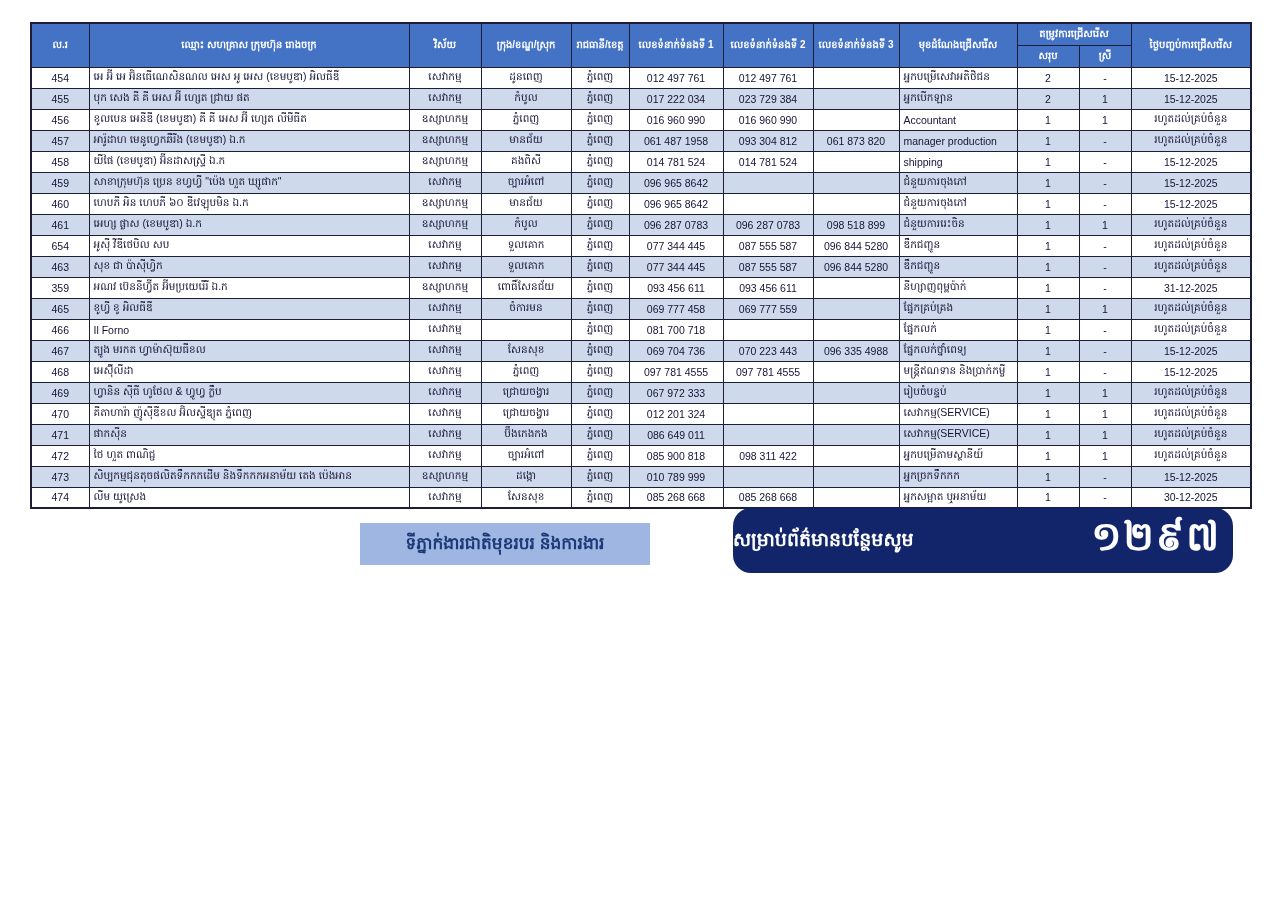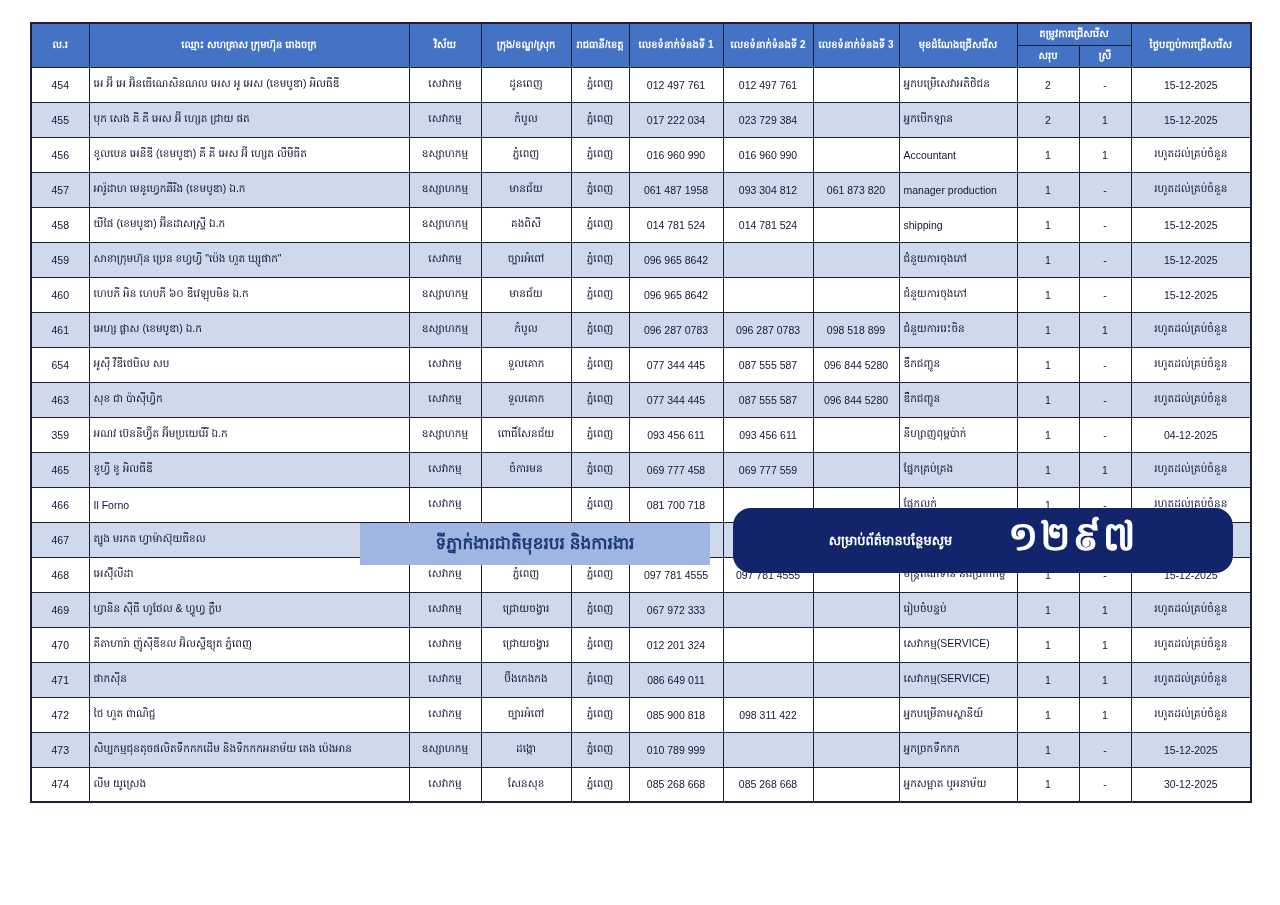--- a/index.html
+++ b/index.html
@@ -30,53 +30,53 @@
     background:var(--header-bg);
     color:#ffffff;
     font-weight:bold;
     font-size:10px;
     text-align:center;
     vertical-align:middle;
     line-height:1.25;
     padding:1px 2px;
   }
   .recruit thead tr{height:22px;}
-  .recruit tbody tr{height:35px;}
+  .recruit tbody tr{height:21px;}
   .recruit td{
     font-size:10.5px;
     text-align:center;
     vertical-align:middle;
     white-space:nowrap;
     padding:0 3px;
   }
   .recruit td.left{text-align:left;padding-left:4px;}
   .recruit tbody tr.band td{background:var(--band-bg);}
   .recruit tbody tr:not(.band) td{background:#ffffff;}
 
   .agency-banner{
-    position:absolute;left:360px;top:523px;width:350px;height:42px;
+    position:absolute;left:360px;top:523px;width:290px;height:42px;
     background:var(--banner-light);
     display:flex;align-items:center;justify-content:center;
     color:var(--banner-light-ink);
     font-weight:bold;font-size:17px;
   }
   .hotline-banner{
     position:absolute;left:733px;top:508px;width:500px;height:65px;
     background:var(--banner-dark);
     border-radius:18px;
     color:#ffffff;
     display:flex;align-items:center;
   }
   .hotline-text{
-    width:275px;text-align:center;font-weight:bold;
-    font-size:13px;line-height:1.5;padding-left:40px;
+    width:275px;font-weight:bold;
+    font-size:19px;line-height:1.5;
   }
   .hotline-number{
-    flex:1;text-align:left;font-size:40px;font-weight:bold;
-    letter-spacing:2px;padding-right:2px;
+    flex:1;text-align:right;font-size:40px;font-weight:bold;
+    letter-spacing:2px;padding-right:12px;
   }
 </style>
 </head>
 <body>
 
 <div class="sheet">
 
   <table class="recruit">
     <colgroup>
       <col style="width:58px">
@@ -257,21 +257,21 @@
           <td class="left">អណវ ប៊េននីហ្វ៊ីត អ៊ីមប្រយេរើរី ឯ.ក</td>
           <td>ឧស្សាហកម្ម</td>
           <td>ពោធិ៍សែនជ័យ</td>
           <td>ភ្នំពេញ</td>
           <td>093 456 611</td>
           <td>093 456 611</td>
           <td></td>
           <td class="left">នីហ្សាញពុម្ពប៉ាក់</td>
           <td>1</td>
           <td>-</td>
-          <td>04-12-2025</td>
+          <td>31-12-2025</td>
         </tr>
         <tr class="band">
           <td>465</td>
           <td class="left">ខូហ្វី ខូ អិលធីឌី</td>
           <td>សេវាកម្ម</td>
           <td>ចំការមន</td>
           <td>ភ្នំពេញ</td>
           <td>069 777 458</td>
           <td>069 777 559</td>
           <td></td>

